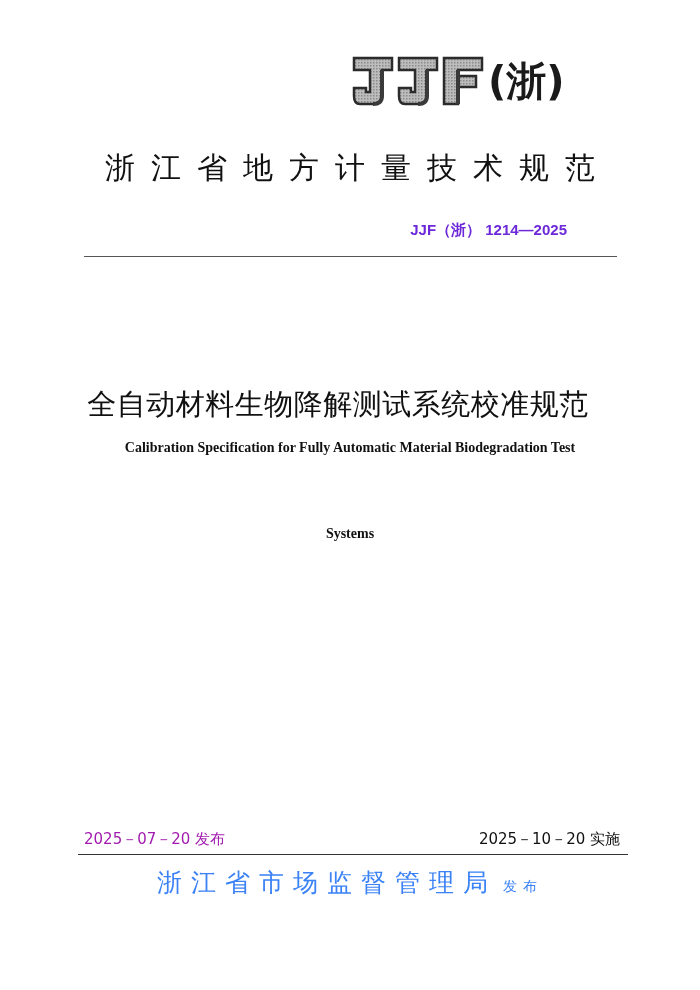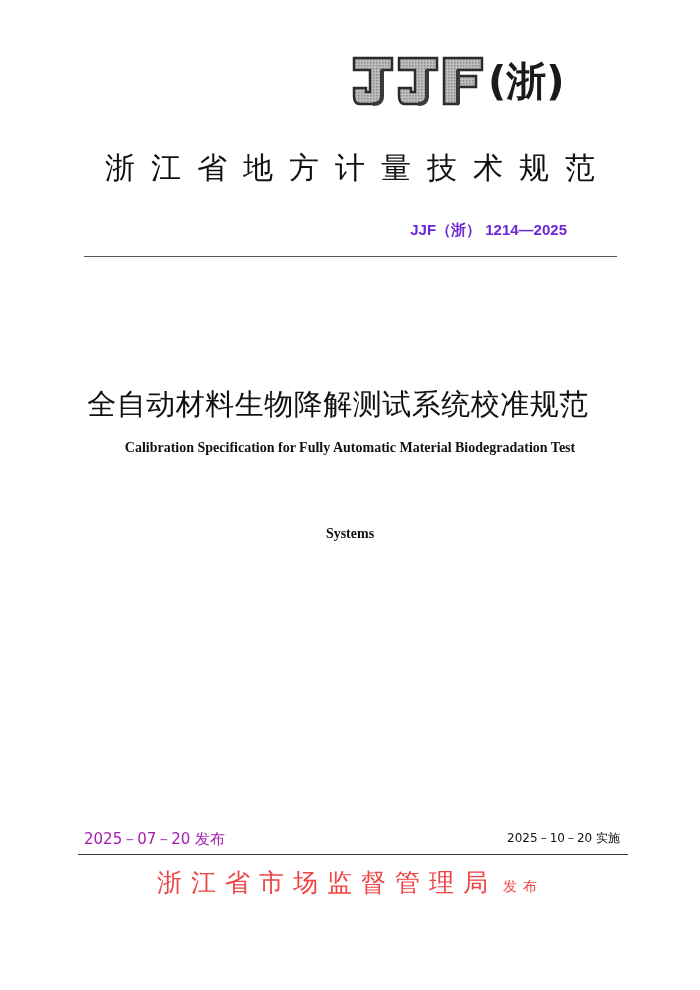--- a/index.html
+++ b/index.html
@@ -18,23 +18,23 @@
   .std-number { right: 133px; top: 221px; font-family: Liberation Sans, sans-serif; font-weight: bold;
                 font-size: 15px; color: #6d28d9; white-space: pre; }
   .rule-top { left: 84px; top: 256px; width: 533px; height: 1px; background: #555; }
   .title-cn { left: 0; width: 676px; top: 385px; text-align: center; font-size: 29px;
               font-family: "DejaVu Sans", sans-serif; color: #111; letter-spacing: 0.5px; }
   .title-en { left: 60px; width: 580px; text-align: center; font-family: "Liberation Serif", serif;
               font-weight: bold; font-size: 14px; color: #111; }
   .title-en-1 { top: 440px; }
   .title-en-2 { top: 490px; margin-top: 36px; }
   .date-left { left: 84px; top: 830px; font-size: 15px; color: #a21caf; }
-  .date-right { right: 80px; top: 830px; font-size: 12px; color: #111; }
+  .date-right { right: 80px; top: 830px; font-size: 15px; color: #111; }
   .rule-bottom { left: 78px; top: 854px; width: 550px; height: 1px; background: #333; }
-  .publisher { left: 0; width: 700px; top: 866px; text-align: center; color: #ef4444; }
+  .publisher { left: 0; width: 700px; top: 866px; text-align: center; color: #3b82f6; }
   .publisher-name { font-size: 25px; letter-spacing: 9px; }
   .publisher-suffix { font-size: 14px; letter-spacing: 6px; margin-left: 6px; }
 </style>
 </head>
 <body>
 
 <div class="abs logo">
   <div class="logo-letters">
     <div class="logo-letter">
       <svg viewBox="0 0 42 50">

